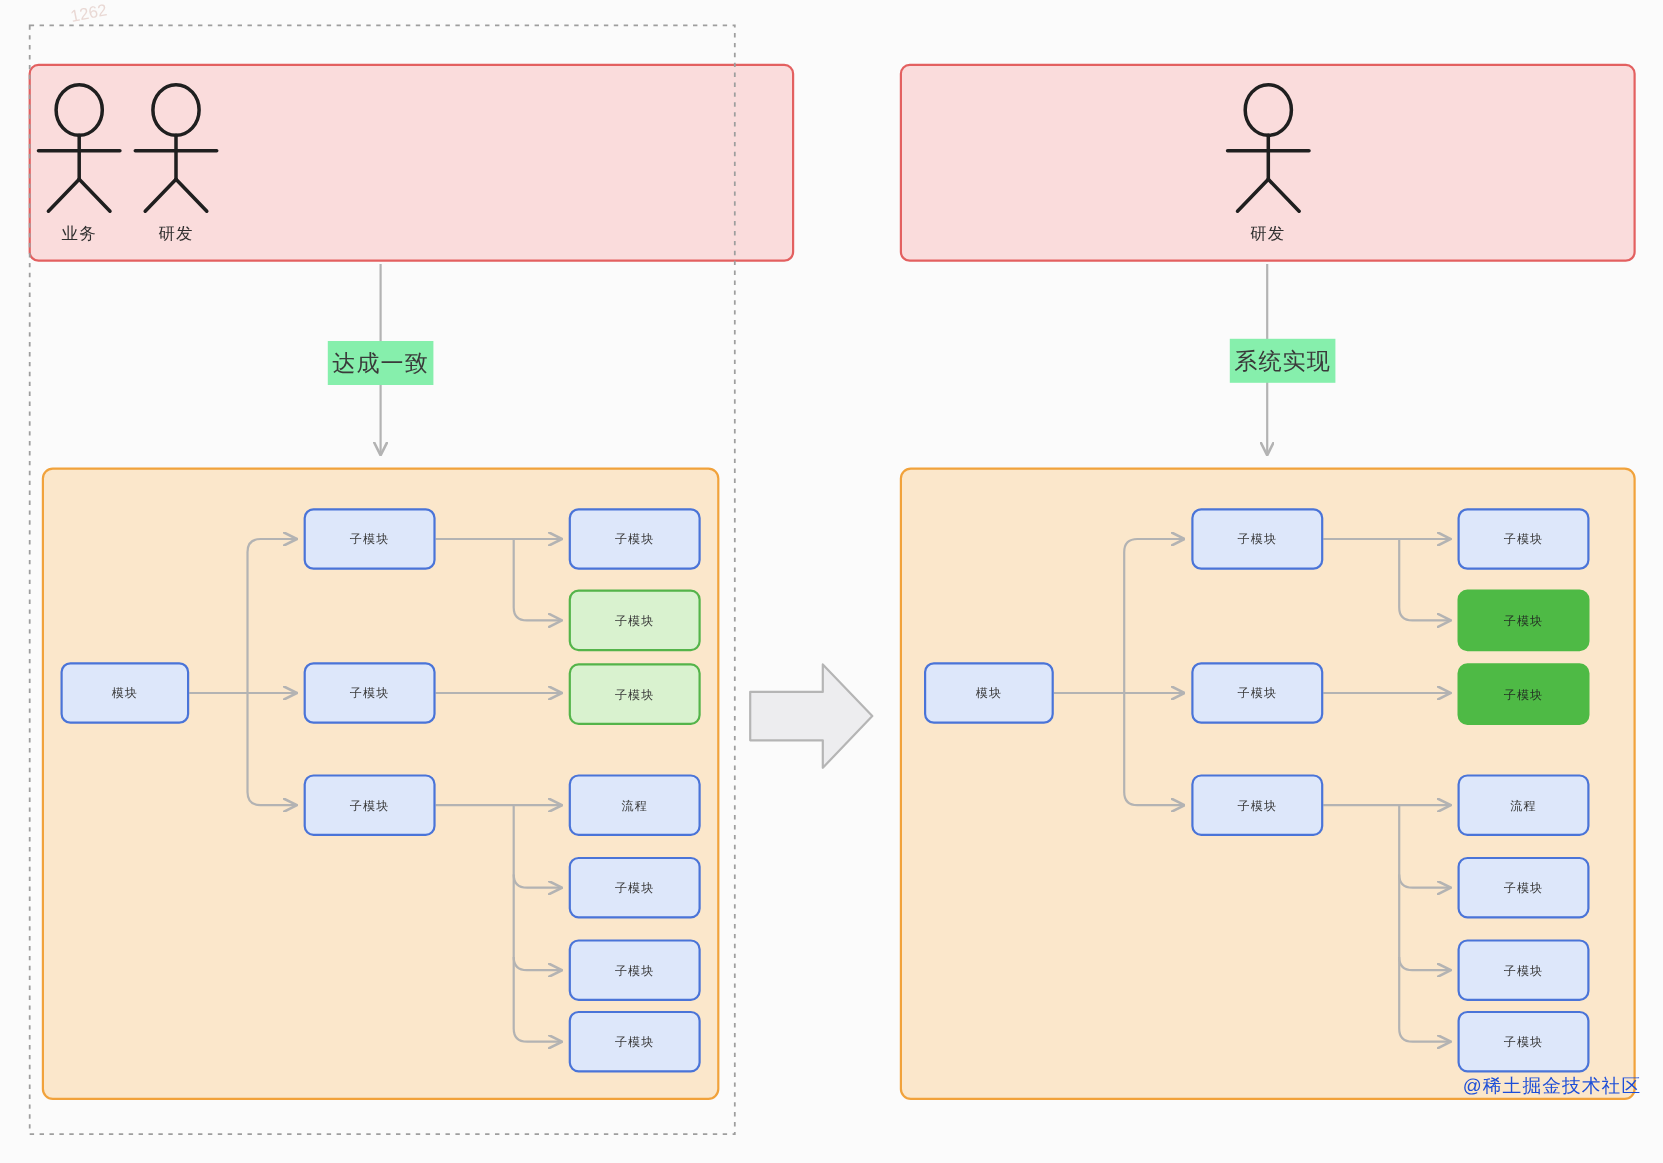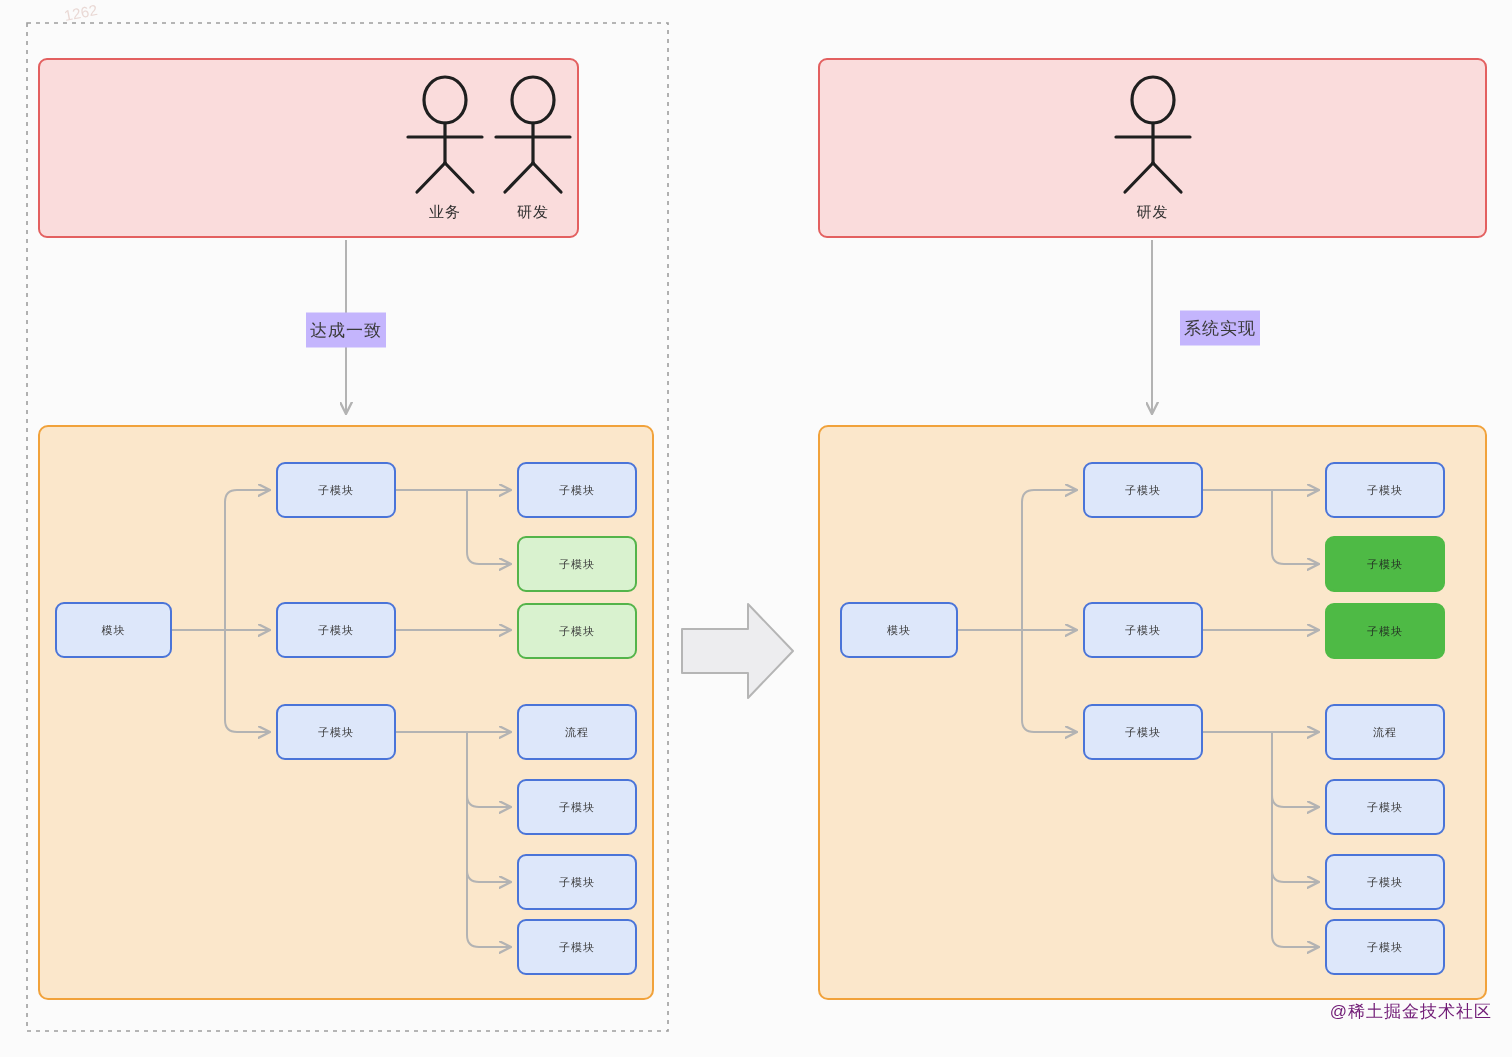--- a/index.html
+++ b/index.html
@@ -8,56 +8,56 @@
     font-family:"Liberation Sans","DejaVu Sans",sans-serif;
     width:1512px;height:1057px;overflow:hidden;
   }
   .canvas{position:relative;width:1512px;height:1057px;background:#fbfbfb;}
 
   
   .actor-panel{
     position:absolute;background:#fadcdc;border:2px solid #e36060;border-radius:9px;
     display:flex;align-items:center;box-sizing:border-box;
   }
-  .actor-panel.left{left:38px;top:58px;width:541px;height:180px;justify-content:flex-end;}
+  .actor-panel.left{left:26px;top:58px;width:696px;height:180px;justify-content:flex-start;}
   .actor-panel.right{left:818px;top:58px;width:669px;height:180px;justify-content:center;}
   .module-panel{
     position:absolute;background:#fbe7cb;border:2px solid #f1a23b;border-radius:10px;
     box-sizing:border-box;
   }
   .module-panel.left{left:38px;top:425px;width:616px;height:575px;}
   .module-panel.right{left:818px;top:425px;width:669px;height:575px;}
 
   
   .layer{position:absolute;left:0;top:0;width:1512px;height:1057px;pointer-events:none;}
 
   
   .actor{display:flex;flex-direction:column;align-items:center;}
   .actor-label{margin-top:4px;font-size:15px;color:#2e2e2e;letter-spacing:1px;}
 
   
   .flow-label{
     position:absolute;transform:translate(-50%,-50%);
-    background:#c4b5fd;padding:6px 4px;font-size:17px;color:#3a3a3a;letter-spacing:1px;
+    background:#86efac;padding:6px 4px;font-size:21px;color:#3a3a3a;letter-spacing:1px;
     white-space:nowrap;
   }
 
   
   .node{
     position:absolute;display:flex;align-items:center;justify-content:center;
     border-radius:9px;font-size:11px;color:#3a3a3a;letter-spacing:1px;
     box-sizing:border-box;
   }
   .node.blue{background:#dde7fa;border:2px solid #4a74d8;}
   .node.lgreen{background:#d9f2cf;border:2px solid #54b44a;}
   .node.sgreen{background:#4eba45;border:2px solid #4eba45;color:#253325;}
 
   
   .credit-watermark{
-    position:absolute;right:20px;top:1000px;font-size:17px;color:#701a75;letter-spacing:1px;
+    position:absolute;right:20px;top:976px;font-size:17px;color:#1d4ed8;letter-spacing:1px;
   }
   .corner-watermark{
     position:absolute;left:64px;top:4px;font-size:15px;color:rgba(205,160,150,.38);
     transform:rotate(-11deg);
   }
 </style>
 </head>
 <body>
 
 <div class="canvas">
@@ -144,21 +144,21 @@
       <path d="M1203,732 H1317" marker-end="url(#arr)"></path>
       <path d="M1272,732 V935 Q1272,947 1284,947 H1317" marker-end="url(#arr)"></path>
       <path d="M1272,795 Q1272,807 1284,807 H1317" marker-end="url(#arr)"></path>
       <path d="M1272,870 Q1272,882 1284,882 H1317" marker-end="url(#arr)"></path>
     </g>
 
     <path d="M682,629 L748,629 L748,604 L793,651 L748,698 L748,673 L682,673 Z" fill="#ededef" stroke="#b5b5b5" stroke-width="2" stroke-linejoin="round"></path>
   </svg>
 
   <div class="flow-label" style="left:346px;top:330px;">达成一致</div>
-  <div class="flow-label" style="left:1220px;top:328px;">系统实现</div>
+  <div class="flow-label" style="left:1166px;top:328px;">系统实现</div>
 
   <div class="node blue" style="left:55px;top:602px;width:117px;height:56px;">模块</div>
   <div class="node blue" style="left:276px;top:462px;width:120px;height:56px;">子模块</div>
   <div class="node blue" style="left:276px;top:602px;width:120px;height:56px;">子模块</div>
   <div class="node blue" style="left:276px;top:704px;width:120px;height:56px;">子模块</div>
   <div class="node blue" style="left:517px;top:462px;width:120px;height:56px;">子模块</div>
   <div class="node lgreen" style="left:517px;top:536px;width:120px;height:56px;">子模块</div>
   <div class="node lgreen" style="left:517px;top:603px;width:120px;height:56px;">子模块</div>
   <div class="node blue" style="left:517px;top:704px;width:120px;height:56px;">流程</div>
   <div class="node blue" style="left:517px;top:779px;width:120px;height:56px;">子模块</div>

